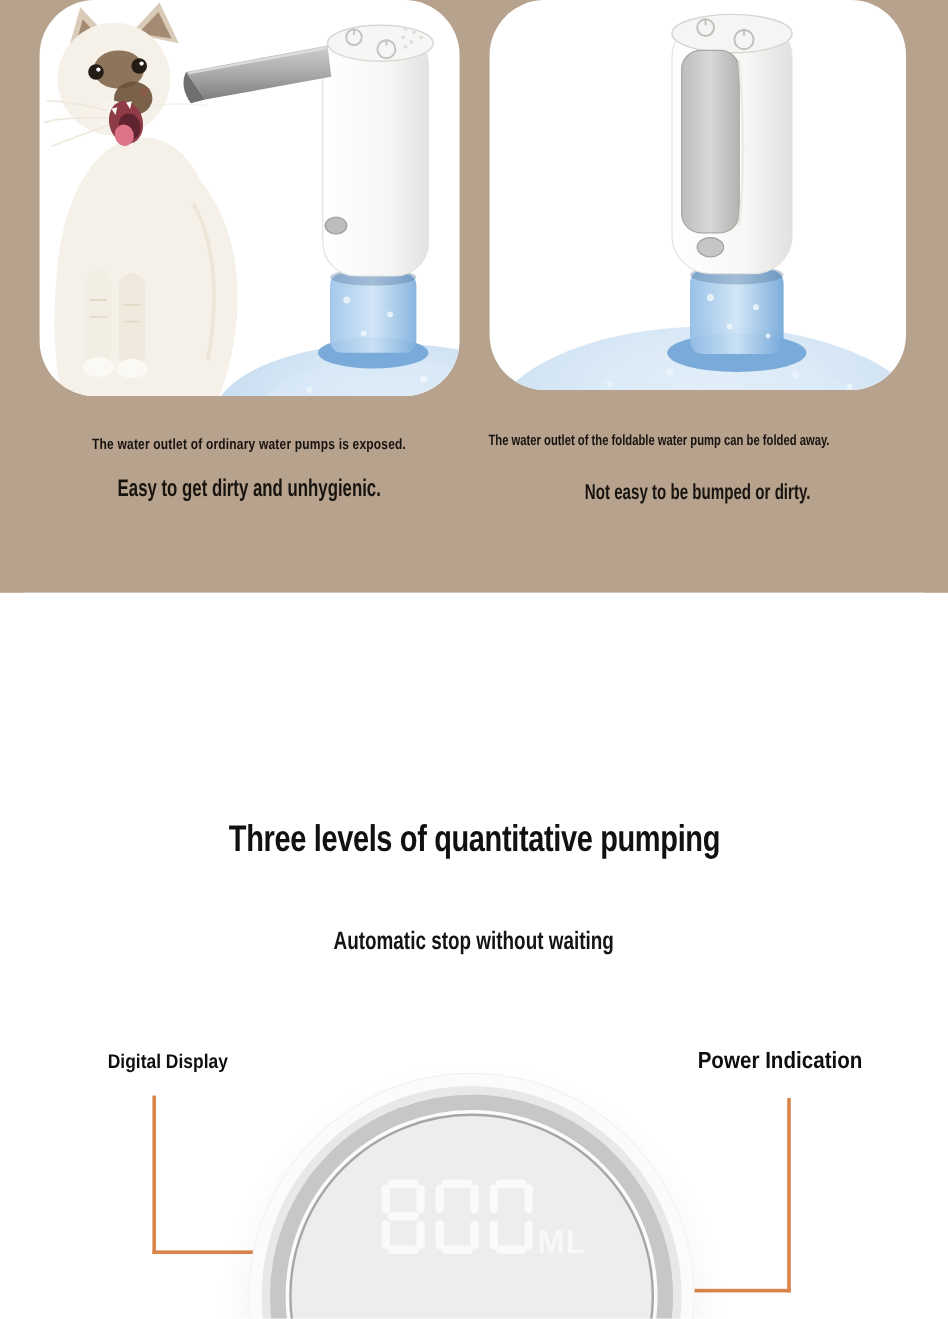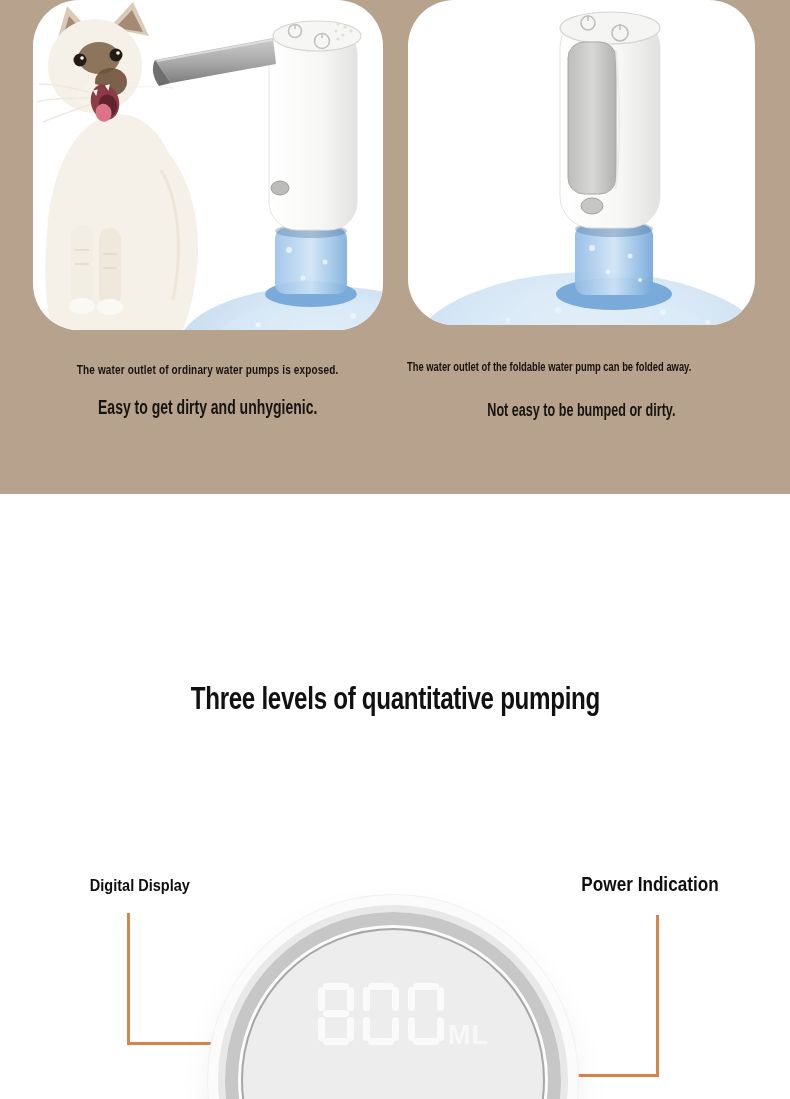--- a/index.html
+++ b/index.html
@@ -245,20 +245,23 @@
     <div class="cap-row cap-right-lg">
       <span class="cap-lg cx70">Not easy to be bumped or dirty.</span>
     </div>
   </section>
 
   <section class="feature">
 
     <div class="f-title-row">
       <h1 class="f-title" style="margin:0">Three levels of quantitative pumping</h1>
     </div>
+    <div class="f-sub-row">
+      <h2 class="f-sub" style="margin:0">Automatic stop without waiting</h2>
+    </div>
 
     <div class="f-label f-label-left">
       <span class="cx88">Digital Display</span>
     </div>
     <div class="f-label f-label-right">
       <span class="cx88">Power Indication</span>
     </div>
 
     <div class="accent-line conn-left-v" style="background: rgb(217, 133, 74);"></div>
     <div class="accent-line conn-left-h" style="background: rgb(217, 133, 74);"></div>

